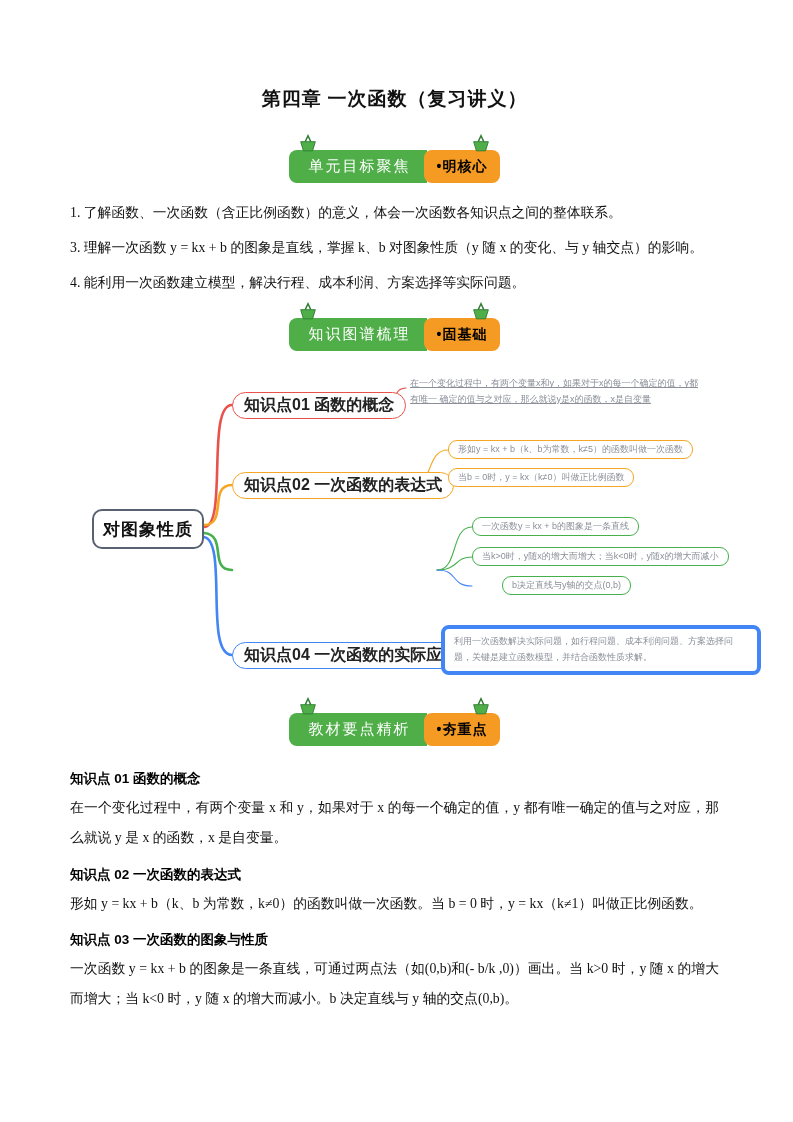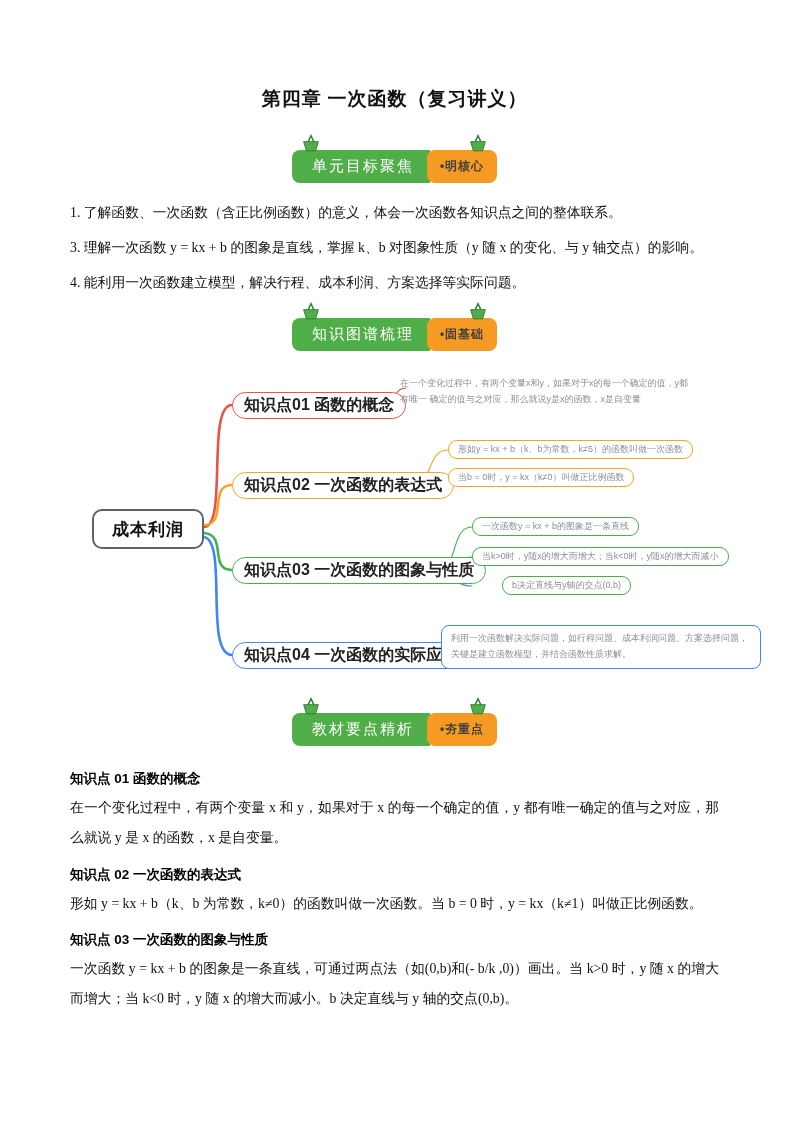--- a/index.html
+++ b/index.html
@@ -18,22 +18,22 @@
   .clip { position:absolute; top:-4px; line-height:0; }
   .clip-left { left:8px; } .clip-right { right:8px; }
   .banner { display:flex; align-items:stretch; }
   .banner-main {
     color:#fff; font-family:"Liberation Sans","DejaVu Sans",sans-serif;
     font-weight:normal; font-size:15px; letter-spacing:2px;
     padding:7px 16px 7px 20px; border-radius:8px 0 0 8px;
     display:flex; align-items:center;
   }
   .banner-tag {
-    color:#404040; font-family:"Liberation Sans","DejaVu Sans",sans-serif;
-    font-weight:bold; font-size:12px; letter-spacing:1px;
+    color:#000000; font-family:"Liberation Sans","DejaVu Sans",sans-serif;
+    font-weight:bold; font-size:14px; letter-spacing:1px;
     padding:2px 13px; border-radius:8px; margin-left:-3px;
     display:flex; align-items:center;
   }
 
   .objectives { margin:18px 0 6px; }
   .objectives p { font-size:13.8px; line-height:1.75; margin-bottom:11px; text-align:justify; }
 
   .mindmap { position:relative; width:793px; height:324px; margin-left:-70px; font-family:"Liberation Sans","DejaVu Sans",sans-serif; }
   .mm-svg { position:absolute; left:0; top:0; width:793px; height:324px; }
   .mm-root {
@@ -47,21 +47,21 @@
     display:flex; align-items:center; justify-content:center;
     font-size:16px; font-weight:bold; padding:0 11px; white-space:nowrap; color:#222;
   }
   .mm-note { position:absolute; font-size:9px; color:#8a8f98; line-height:1.7; white-space:nowrap; }
   .mm-pill {
     position:absolute; font-size:9px; color:#8a8f98; background:#fff;
     border:1px solid #ccc; border-radius:9px; padding:2px 9px; white-space:nowrap;
   }
   .mm-box {
     position:absolute; font-size:9px; color:#8a8f98; background:#fff;
-    border:1px solid #15803d; border-radius:8px; padding:5px 9px; width:320px; line-height:1.75;
+    border:4px solid #15803d; border-radius:8px; padding:5px 9px; width:320px; line-height:1.75;
   }
 
   .sections { margin-top:24px; }
   .section-h {
     font-family:"Liberation Sans","DejaVu Sans",sans-serif;
     font-weight:bold; font-size:13.5px; margin:13px 0 5px; color:#000;
   }
   .section-p { font-size:13.8px; line-height:2.15; text-align:justify; }
 </style>
 </head>
@@ -129,28 +129,27 @@
 
       <path d="M384,38 C398,38 392,21 406,21" fill="none" stroke-width="1.1" stroke-linecap="round" style="stroke: rgb(232, 82, 74);"></path>
       <path d="M412,118 C434,118 426,83 448,83" fill="none" stroke-width="1.1" stroke-linecap="round" style="stroke: rgb(246, 166, 35);"></path>
       <path d="M412,118 C434,118 428,111 448,111" fill="none" stroke-width="1.1" stroke-linecap="round" style="stroke: rgb(246, 166, 35);"></path>
       <path d="M437,203 C459,203 450,160 472,160" fill="none" stroke-width="1.1" stroke-linecap="round" style="stroke: rgb(70, 177, 76);"></path>
       <path d="M437,203 C459,203 454,190 472,190" fill="none" stroke-width="1.1" stroke-linecap="round" style="stroke: rgb(70, 177, 76);"></path>
       <path d="M437,203 C459,203 450,219 472,219" fill="none" stroke-width="1.1" stroke-linecap="round" style="stroke: rgb(66, 133, 244);"></path>
       <path d="M437,288 C442,288 436,283 441,283" fill="none" stroke-width="1.1" stroke-linecap="round" style="stroke: rgb(66, 133, 244);"></path>
     </svg>
 
-    <div class="mm-root" style="border-color: rgb(89, 98, 115);">成本利润</div>
+    <div class="mm-root" style="border-color: rgb(89, 98, 115);">对图象性质</div>
 
     <div class="mm-node" style="left: 232px; top: 25px; border-color: rgb(232, 82, 74);">知识点01 函数的概念</div>
     <div class="mm-node" style="left: 232px; top: 105px; border-color: rgb(246, 166, 35);">知识点02 一次函数的表达式</div>
-    <div class="mm-node" style="left: 232px; top: 190px; border-color: rgb(70, 177, 76);">知识点03 一次函数的图象与性质</div>
     <div class="mm-node" style="left: 232px; top: 275px; border-color: rgb(66, 133, 244);">知识点04 一次函数的实际应用</div>
 
-    <div class="mm-note" style="left:400px; top:9px;">
+    <div class="mm-note" style="left:410px; top:9px;text-decoration:underline;">
       <div>在一个变化过程中，有两个变量x和y，如果对于x的每一个确定的值，y都</div>
       <div>有唯一 确定的值与之对应，那么就说y是x的函数，x是自变量</div>
     </div>
 
     <div class="mm-pill" style="left: 448px; top: 73px; border-color: rgb(246, 166, 35);">形如y = kx + b（k、b为常数，k≠5）的函数叫做一次函数</div>
     <div class="mm-pill" style="left: 448px; top: 101px; border-color: rgb(246, 166, 35);">当b = 0时，y = kx（k≠0）叫做正比例函数</div>
 
     <div class="mm-pill" style="left: 472px; top: 150px; border-color: rgb(70, 177, 76);">一次函数y = kx + b的图象是一条直线</div>
     <div class="mm-pill" style="left: 472px; top: 180px; border-color: rgb(70, 177, 76);">当k&gt;0时，y随x的增大而增大；当k&lt;0时，y随x的增大而减小</div>
     <div class="mm-pill" style="left: 472px; top: 209px; border-color: rgb(70, 177, 76); margin-left: 30px;">b决定直线与y轴的交点(0,b)</div>

